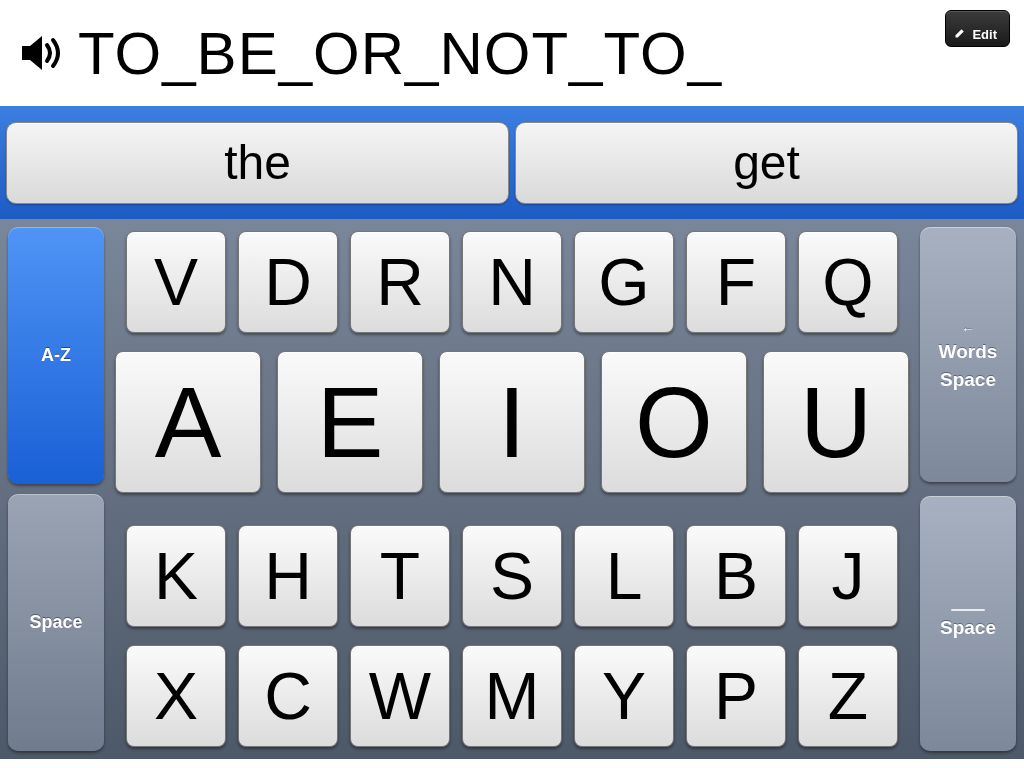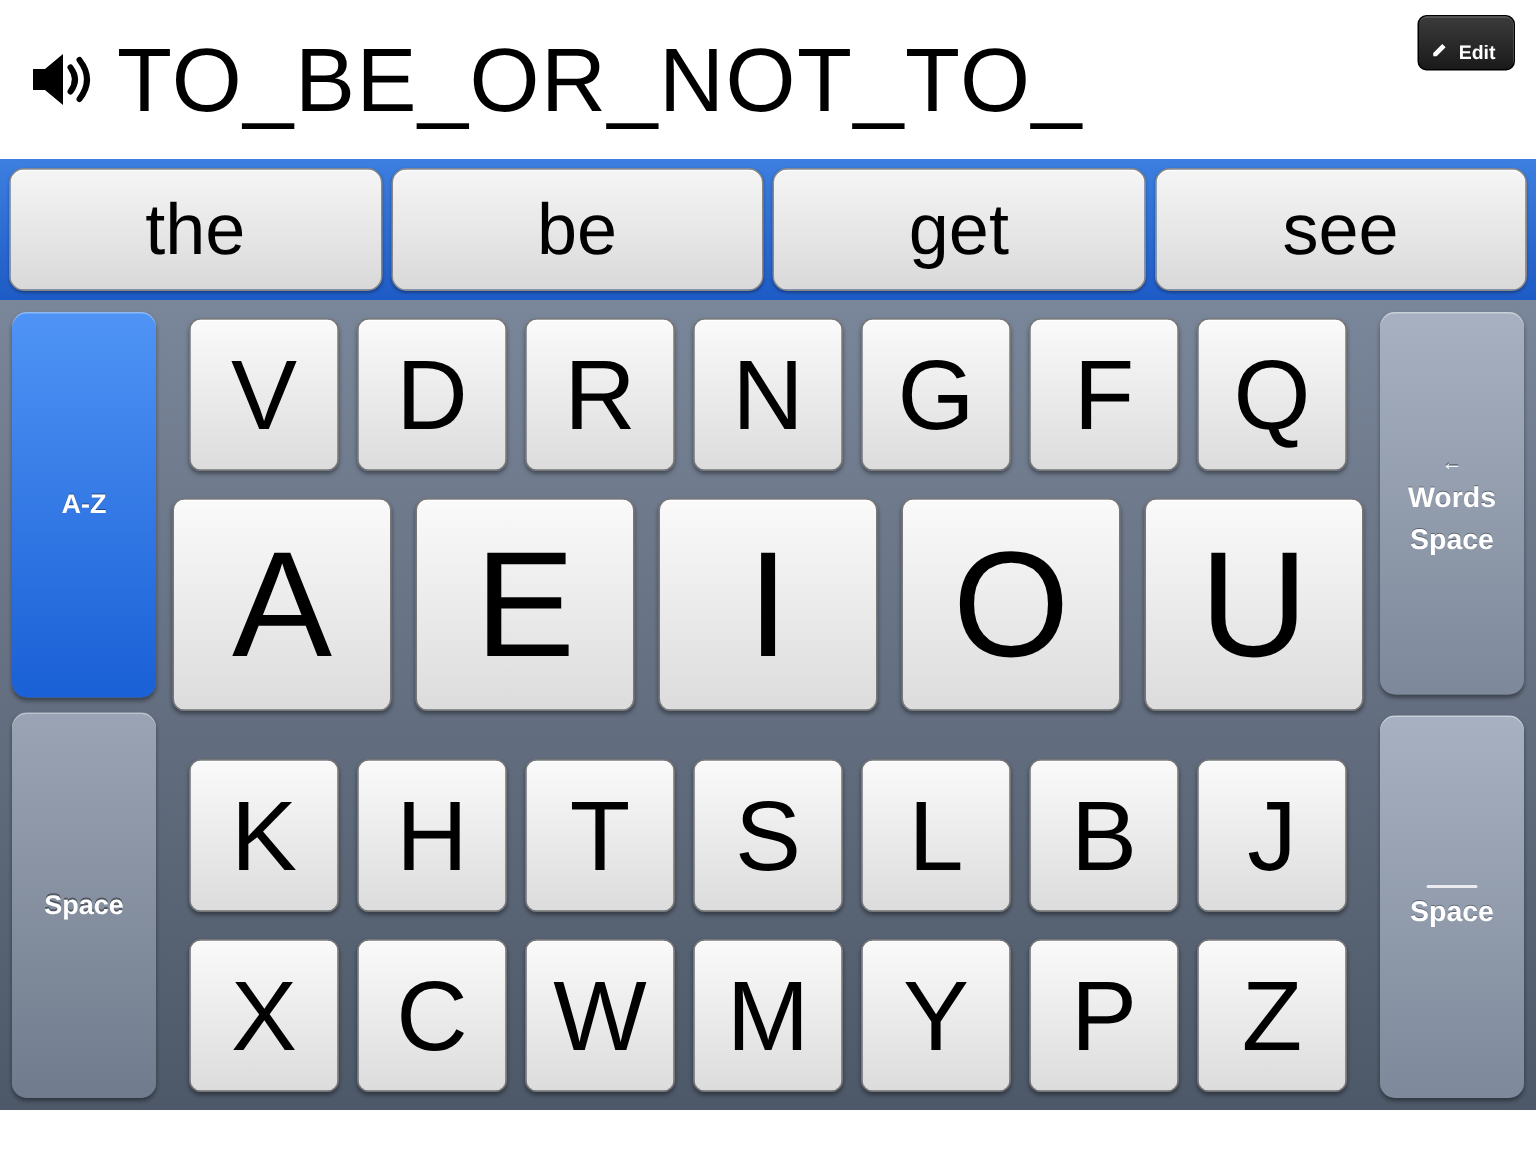--- a/index.html
+++ b/index.html
@@ -44,21 +44,21 @@
       font-weight: 600;
       display: flex;
       align-items: center;
       gap: 6px;
       box-shadow: inset 0 1px 0 rgba(255,255,255,0.15);
     }
     .edit-button svg { width: 12px; height: 12px; }
 
     
     .suggest-row {
-      height: 94px;
+      height: 113px;
       background: linear-gradient(#3d7fe0 0%, #1e5bc5 100%);
       display: flex;
       align-items: center;
       padding: 6px;
       gap: 6px;
     }
     .suggest-btn {
       flex: 1;
       height: 82px;
       background: linear-gradient(#f5f5f5 0%, #d9d9d9 100%);
@@ -181,23 +181,21 @@
       <svg viewBox="0 0 16 16">
           <path d="M2 11 L10 3 L13 6 L5 14 L2 14 Z M11 2 L14 5" fill="#fff"></path>
         </svg>
     </span>
     <span>Edit</span>
   </button>
 </div>
 
 <div class="suggest-row">
   <button class="suggest-btn">the</button>
-  <button class="suggest-btn">be</button>
   <button class="suggest-btn">get</button>
-  <button class="suggest-btn">see</button>
 </div>
 
 <div class="keyboard-area">
 
   <div class="left-col">
     <button class="mode-btn active">A-Z</button>
     <button class="mode-btn inactive">Space</button>
   </div>
 
   <div class="center-col">

